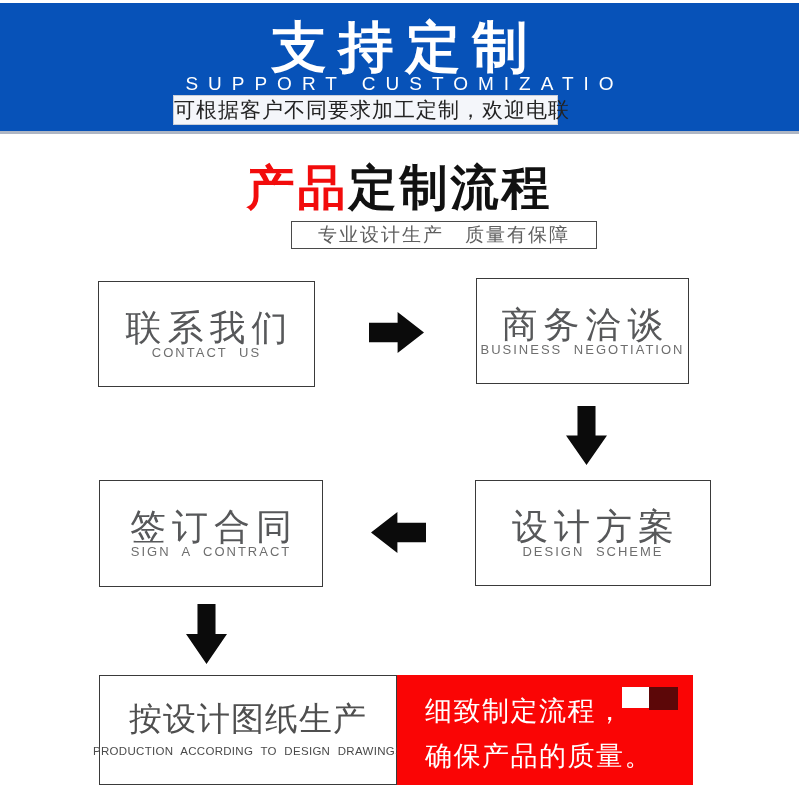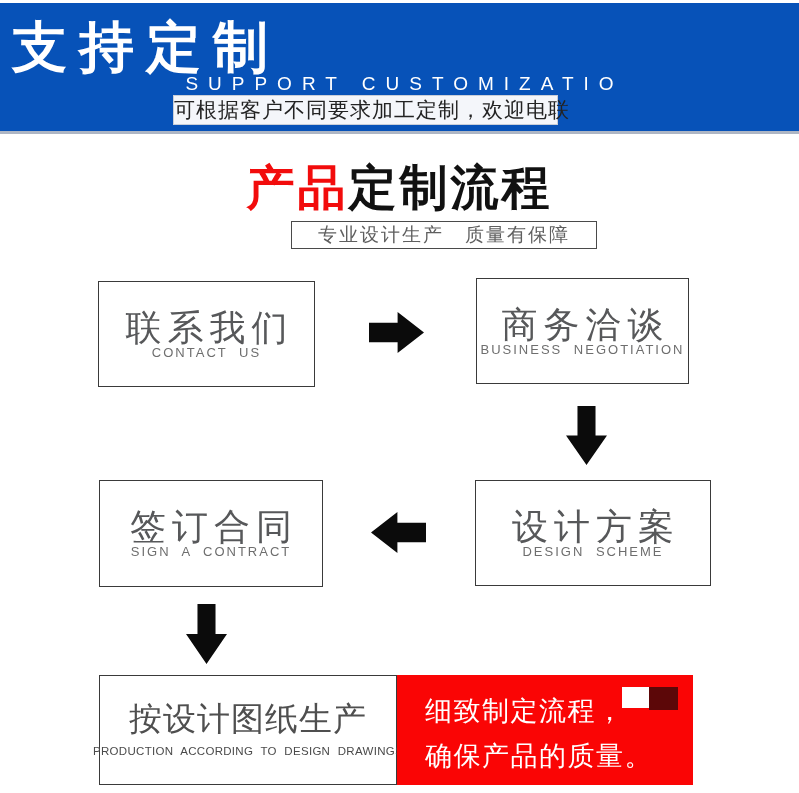--- a/index.html
+++ b/index.html
@@ -20,21 +20,21 @@
   .header {
     position: absolute;
     left: 0; top: 3px;
     width: 799px; height: 131px;
     background: #0752b8;
     border-bottom: 3px solid #aeb6c4;
   }
   .header-title {
     position: absolute;
     left: 0; top: 8px; width: 100%;
-    text-align: left;
+    text-align: center;
     color: #ffffff;
     font-size: 55px;
     font-weight: bold;
     letter-spacing: 12px;
     text-indent: 12px;
     white-space: nowrap;
   }
   .header-subtitle {
     position: absolute;
     left: 0; top: 70px; width: 100%;

